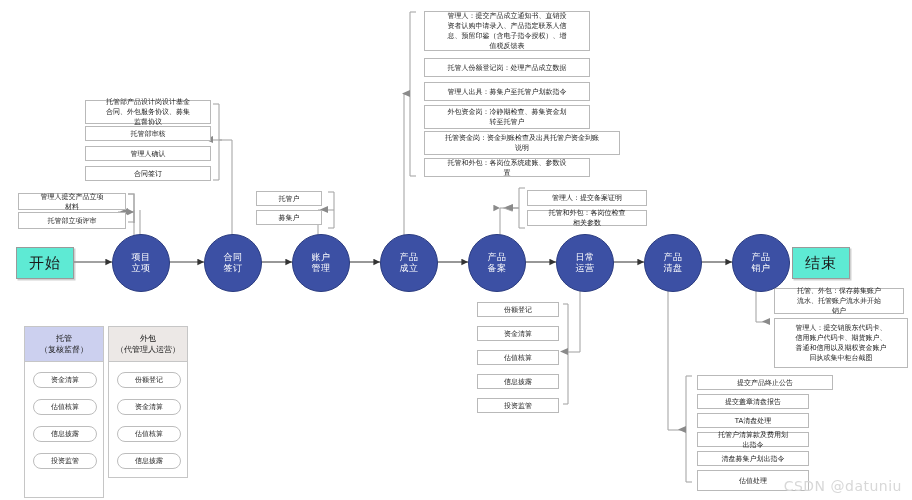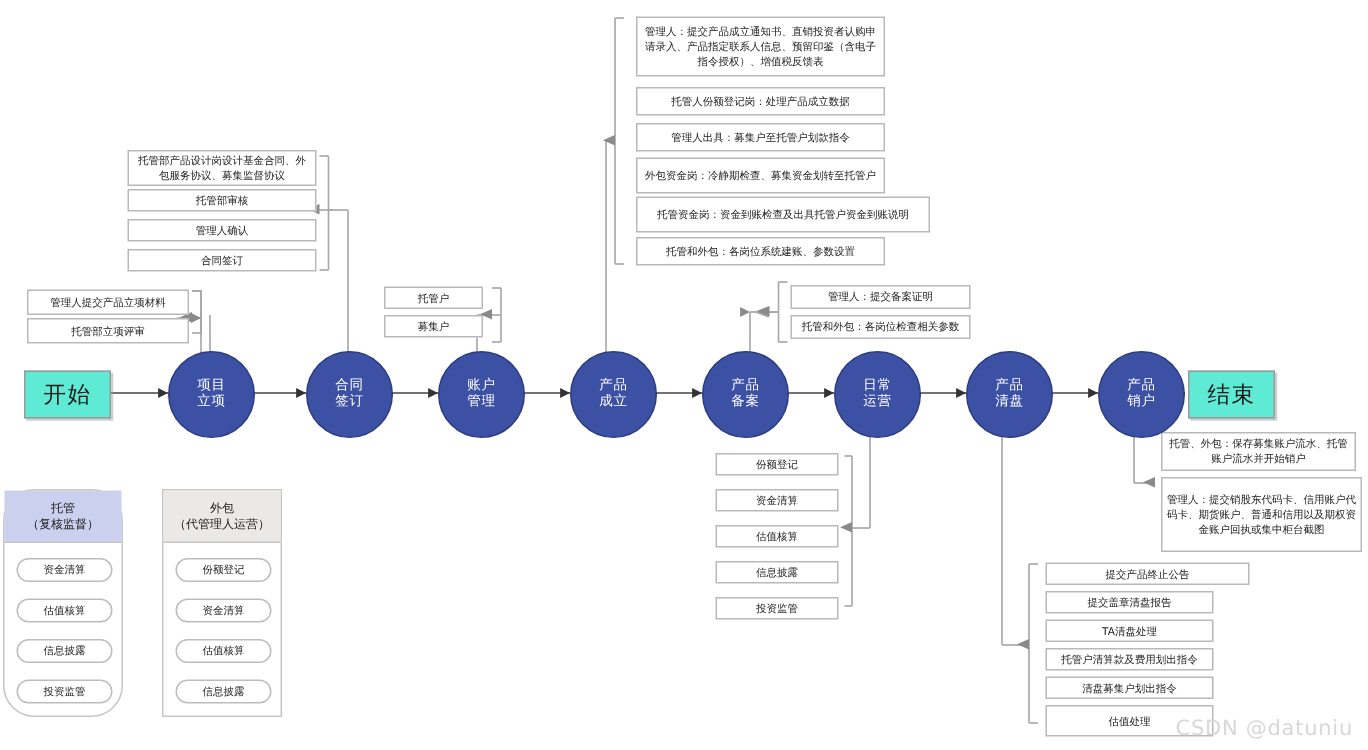--- a/index.html
+++ b/index.html
@@ -46,21 +46,21 @@
   
   .tbox{
     position:absolute;
     background:#ffffff;
     border:1px solid #b9b9b9;
     display:flex;align-items:center;justify-content:center;
     text-align:center;
     font-size:7px;
     line-height:10px;
     color:#222;
-    padding:2px 3px;
+    padding:2px 20px;
     box-sizing:border-box;
     z-index:4;
   }
   .pill{
     position:absolute;
     background:#ffffff;
     border:1px solid #bdbdbd;
     border-radius:11px;
     display:flex;align-items:center;justify-content:center;
     font-size:7px;color:#222;
@@ -319,21 +319,21 @@
     <span>估值处理</span>
   </div>
 
   <div class="tbox" style="left:774px;top:288px;width:130px;height:26px;">
     <span>托管、外包：保存募集账户流水、托管账户流水并开始销户</span>
   </div>
   <div class="tbox" style="left:774px;top:318px;width:134px;height:50px;">
     <span>管理人：提交销股东代码卡、信用账户代码卡、期货账户、普通和信用以及期权资金账户回执或集中柜台截图</span>
   </div>
 
-  <div class="legend" style="left:2px;top:326px;width:80px;height:152px;border-radius:21px;">
+  <div class="legend" style="left:24px;top:326px;width:80px;height:172px;">
     <div class="legend-head custody">
       <div>托管</div>
       <div>（复核监督）</div>
     </div>
     <div class="legend-body">
       <div class="pill" style="left:8px;top:10px;width:64px;height:16px;">
         <span>资金清算</span>
       </div>
       <div class="pill" style="left:8px;top:37px;width:64px;height:16px;">
         <span>估值核算</span>

